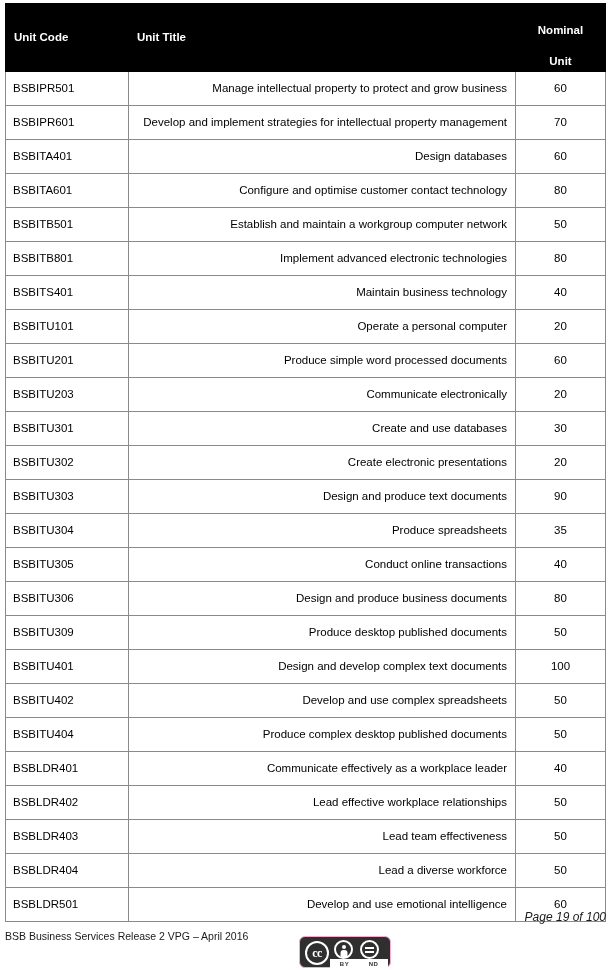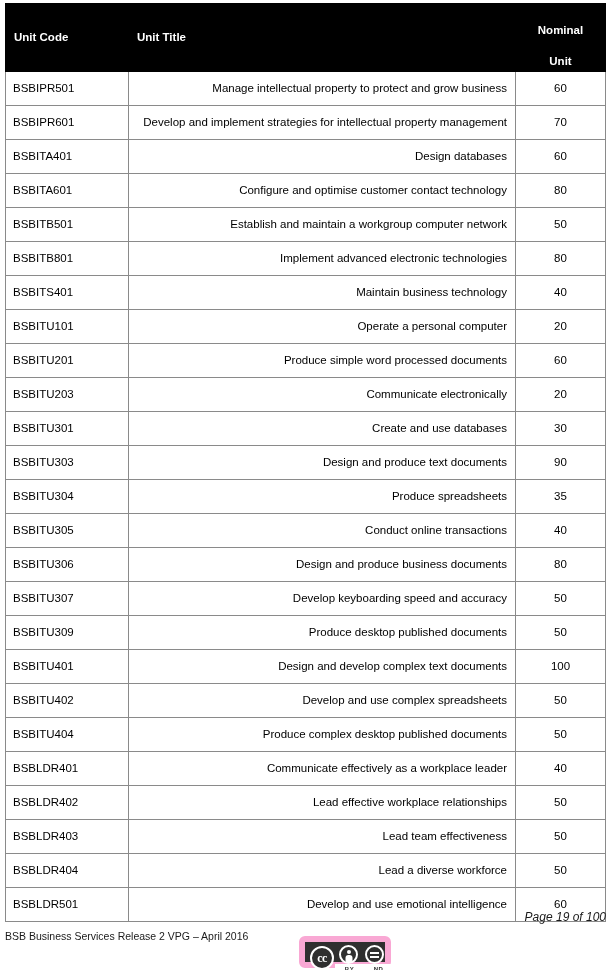--- a/index.html
+++ b/index.html
@@ -109,21 +109,21 @@
 
   
   .cc-badge {
     position: absolute;
     left: 299px;
     top: 936px;
     width: 92px;
     height: 32px;
     background: #2f2f2f;
     border-radius: 6px;
-    border: 6px solid #f9a8d4;
+    border: 1px solid #f9a8d4;
     box-sizing: border-box;
   }
   .cc-badge .cc-circle {
     position: absolute;
     border-radius: 50%;
     background: #ffffff;
     border: 2px solid #ffffff;
     box-sizing: border-box;
     display: flex;
     align-items: center;
@@ -286,43 +286,43 @@
           <td class="cell-code">BSBITU203</td>
           <td class="cell-title">Communicate electronically</td>
           <td class="cell-hours">20</td>
         </tr>
         <tr>
           <td class="cell-code">BSBITU301</td>
           <td class="cell-title">Create and use databases</td>
           <td class="cell-hours">30</td>
         </tr>
         <tr>
+          <td class="cell-code">BSBITU302</td>
+          <td class="cell-title">Create electronic presentations</td>
+          <td class="cell-hours">20</td>
+        </tr>
+        <tr>
           <td class="cell-code">BSBITU303</td>
           <td class="cell-title">Design and produce text documents</td>
           <td class="cell-hours">90</td>
         </tr>
         <tr>
           <td class="cell-code">BSBITU304</td>
           <td class="cell-title">Produce spreadsheets</td>
           <td class="cell-hours">35</td>
         </tr>
         <tr>
           <td class="cell-code">BSBITU305</td>
           <td class="cell-title">Conduct online transactions</td>
           <td class="cell-hours">40</td>
         </tr>
         <tr>
           <td class="cell-code">BSBITU306</td>
           <td class="cell-title">Design and produce business documents</td>
           <td class="cell-hours">80</td>
-        </tr>
-        <tr>
-          <td class="cell-code">BSBITU307</td>
-          <td class="cell-title">Develop keyboarding speed and accuracy</td>
-          <td class="cell-hours">50</td>
         </tr>
         <tr>
           <td class="cell-code">BSBITU309</td>
           <td class="cell-title">Produce desktop published documents</td>
           <td class="cell-hours">50</td>
         </tr>
         <tr>
           <td class="cell-code">BSBITU401</td>
           <td class="cell-title">Design and develop complex text documents</td>
           <td class="cell-hours">100</td>

